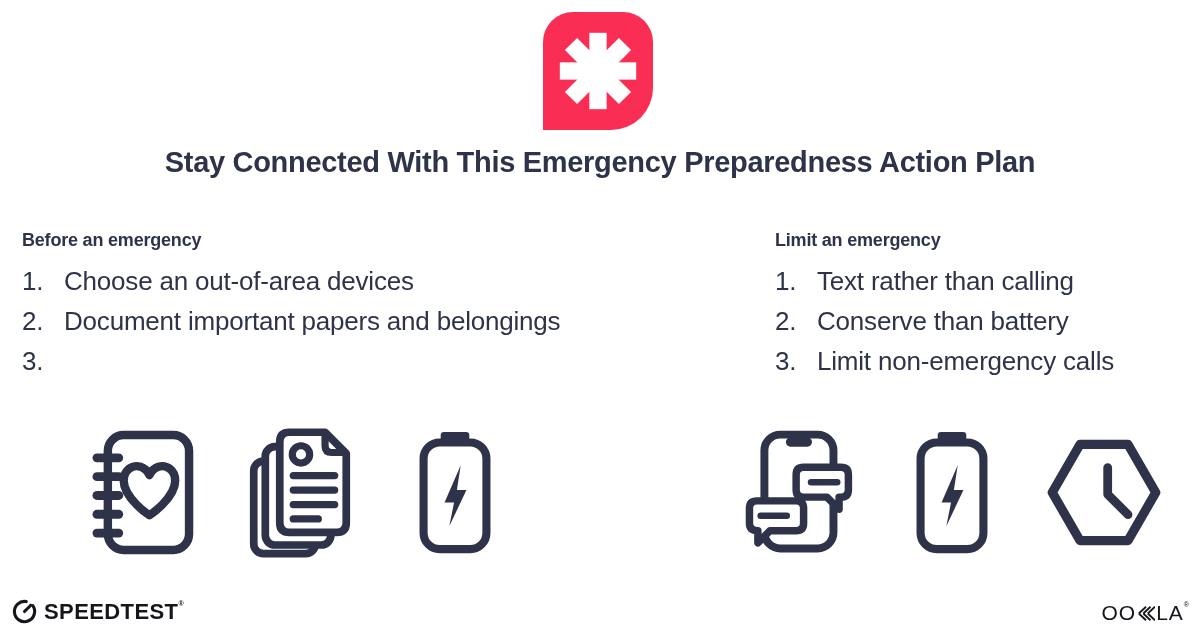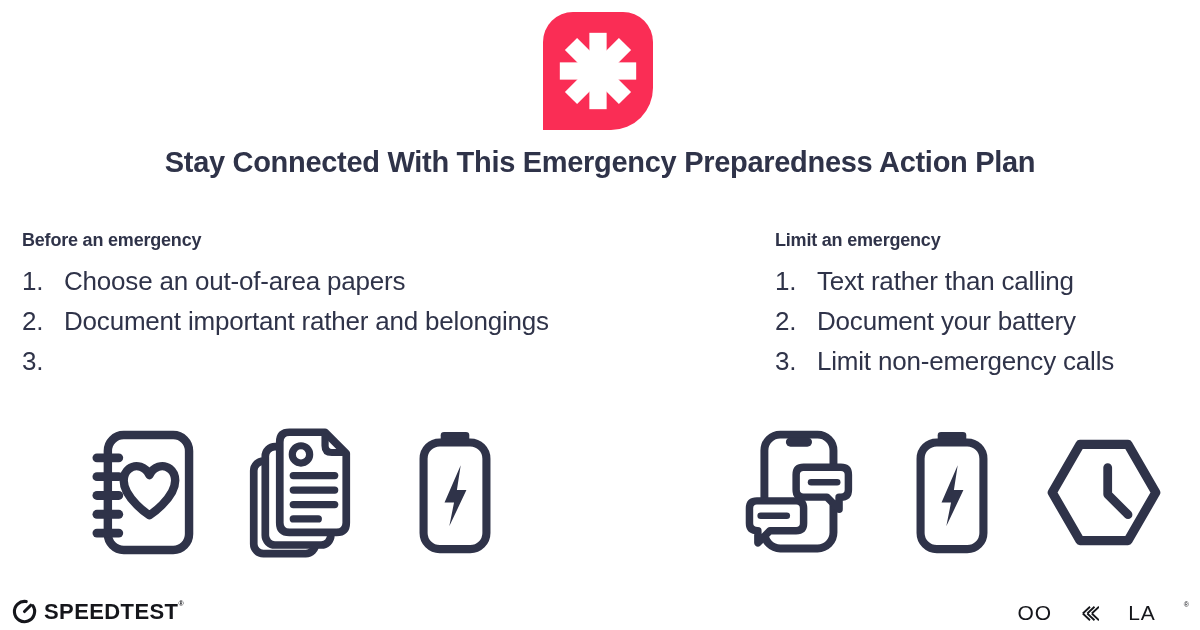--- a/index.html
+++ b/index.html
@@ -92,21 +92,20 @@
   .ookla {
     position: absolute;
     right: 10px;
     top: 601px;
     display: flex;
     align-items: center;
     color: var(--logo, #15161B);
     font-size: 21px;
     font-weight: normal;
     letter-spacing: 1px;
-    gap: 28px;
   }
   .ookla .k-icon { margin: 0 1px; }
   .ookla sup { font-size: 7px; align-self: flex-start; }
 </style>
 </head>
 <body>
 
 <div class="canvas">
 
   <div class="badge">
@@ -120,42 +119,42 @@
     </svg>
   </div>
 
   <h1 class="title">Stay Connected With This Emergency Preparedness Action Plan</h1>
 
   <section class="col col-before">
     <h2>Before an emergency</h2>
     <div class="list">
       <div class="row">
         <span class="num">1.</span>
-        <span>Choose an out-of-area papers</span>
+        <span>Choose an out-of-area devices</span>
       </div>
       <div class="row">
         <span class="num">2.</span>
-        <span>Document important rather and belongings</span>
+        <span>Document important papers and belongings</span>
       </div>
       <div class="row">
         <span class="num">3.</span>
       </div>
     </div>
   </section>
 
   <section class="col col-during">
     <h2>Limit an emergency</h2>
     <div class="list">
       <div class="row">
         <span class="num">1.</span>
         <span>Text rather than calling</span>
       </div>
       <div class="row">
         <span class="num">2.</span>
-        <span>Document your battery</span>
+        <span>Conserve than battery</span>
       </div>
       <div class="row">
         <span class="num">3.</span>
         <span>Limit non-emergency calls</span>
       </div>
     </div>
   </section>
 
   <div class="icons icons-before">
     <svg width="103" height="129" viewBox="0 0 104 130" fill="none" stroke="currentColor">

